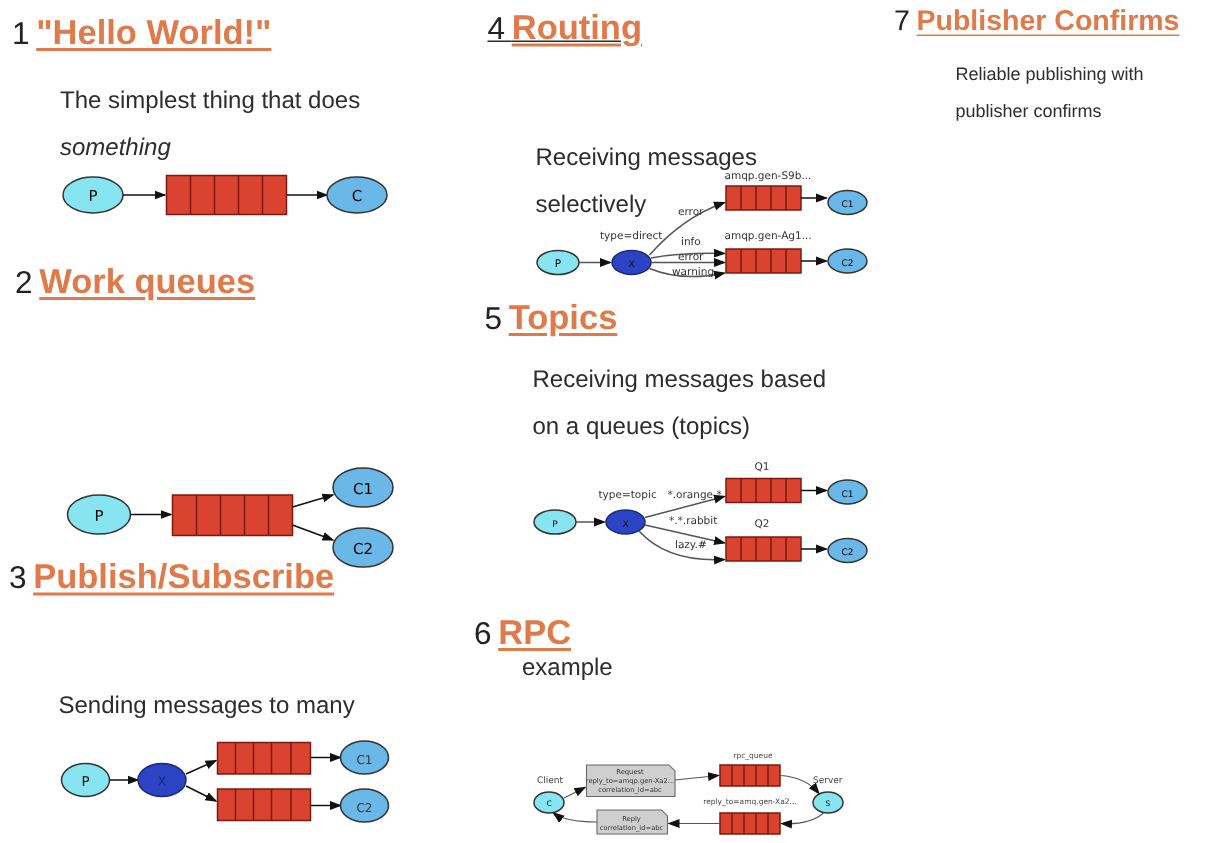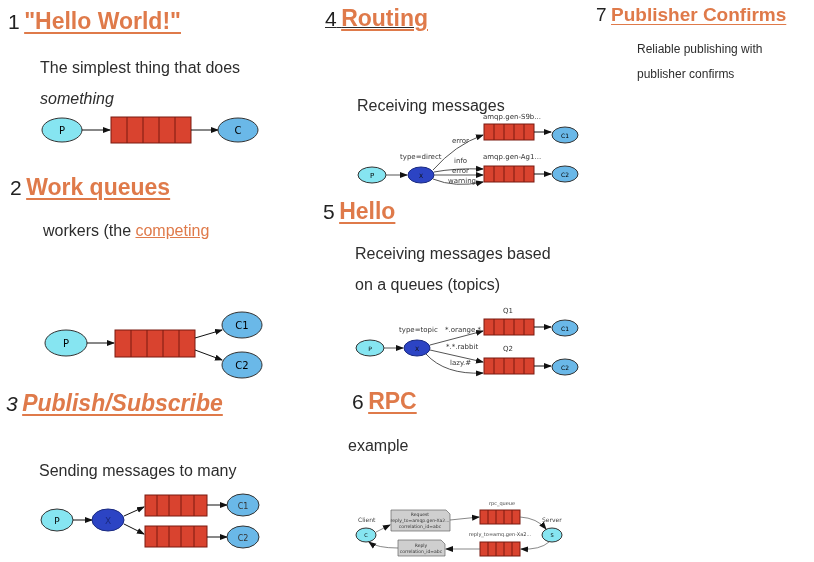--- a/index.html
+++ b/index.html
@@ -50,42 +50,41 @@
   <line x1="151" y1="18" x2="178" y2="18" stroke="#111" marker-end="url(#arr)"></line>
   <ellipse cx="198" cy="18" rx="20" ry="12" fill="#6ab8e8" stroke="#333"></ellipse>
   <text x="198" y="22" font-size="10" text-anchor="middle">C</text>
 </svg>
 
 <div class="heading" style="left:10px; top:174px;">
   <span class="num">2</span>
   <a class="title">Work queues</a>
 </div>
 <div class="desc" style="left:43px; top:215px;">
-  <div><span>workers (the </span><a class="link">competing</a></div>
 </div>
 <svg class="dg" style="left:44px; top:310px;" width="230" height="70">
   <ellipse cx="22" cy="33" rx="21" ry="13" fill="#86e5f1" stroke="#333"></ellipse>
   <text x="22" y="37" font-size="10" text-anchor="middle">P</text>
   <line x1="43" y1="33" x2="70" y2="33" stroke="#111" marker-end="url(#arr)"></line>
   <g>
     <rect x="71" y="20" width="80" height="27" fill="#d9432f" stroke="#7a1a10"></rect>
     <line x1="87" y1="20" x2="87" y2="47" stroke="#7a1a10"></line>
       <line x1="103" y1="20" x2="103" y2="47" stroke="#7a1a10"></line>
     <line x1="119" y1="20" x2="119" y2="47" stroke="#7a1a10"></line>
       <line x1="135" y1="20" x2="135" y2="47" stroke="#7a1a10"></line>
   </g>
   <line x1="151" y1="28" x2="178" y2="20" stroke="#111" marker-end="url(#arr)"></line>
   <line x1="151" y1="40" x2="178" y2="50" stroke="#111" marker-end="url(#arr)"></line>
   <ellipse cx="198" cy="15" rx="20" ry="13" fill="#6ab8e8" stroke="#333"></ellipse>
   <text x="198" y="19" font-size="10" text-anchor="middle">C1</text>
   <ellipse cx="198" cy="55" rx="20" ry="13" fill="#6ab8e8" stroke="#333"></ellipse>
   <text x="198" y="59" font-size="10" text-anchor="middle">C2</text>
 </svg>
 
-<div class="heading" style="left:6px; top:390px;font-style:italic;">
+<div class="heading" style="left:6px; top:371px;">
   <span class="num">3</span>
   <a class="title">Publish/Subscribe</a>
 </div>
 <div class="desc" style="left:39px; top:455px;">
   <div>Sending messages to many</div>
 </div>
 <svg class="dg" style="left:40px; top:492px;" width="230" height="60">
   <ellipse cx="17" cy="28" rx="16" ry="11" fill="#86e5f1" stroke="#333"></ellipse>
   <text x="17" y="32" font-size="9" text-anchor="middle">P</text>
   <line x1="33" y1="28" x2="52" y2="28" stroke="#111" marker-end="url(#arr)"></line>
@@ -114,20 +113,21 @@
   <ellipse cx="203" cy="45" rx="16" ry="11" fill="#6ab8e8" stroke="#333"></ellipse>
   <text x="203" y="49" font-size="8" fill="#333" text-anchor="middle">C2</text>
 </svg>
 
 <div class="heading" style="left:325px; top:5px;text-decoration:underline;">
   <span class="num">4</span>
   <a class="title">Routing</a>
 </div>
 <div class="desc" style="left:357px; top:46px;margin-top:44px;">
   <div>Receiving messages</div>
+  <div>selectively</div>
 </div>
 <svg class="dg" style="left:355px; top:110px;" width="230" height="80">
   <text x="128" y="9" font-size="7" fill="#333">amqp.gen-S9b...</text>
   <text x="128" y="49" font-size="7" fill="#333">amqp.gen-Ag1...</text>
   <text x="45" y="49" font-size="7" fill="#333">type=direct</text>
   <ellipse cx="17" cy="65" rx="14" ry="8" fill="#86e5f1" stroke="#333"></ellipse>
   <text x="17" y="68" font-size="7" text-anchor="middle">P</text>
   <line x1="31" y1="65" x2="52" y2="65" stroke="#555" marker-end="url(#arr)"></line>
   <ellipse cx="66" cy="65" rx="13" ry="8" fill="#2c44c4" stroke="#1a2a80"></ellipse>
   <text x="66" y="68" font-size="6" fill="#111" text-anchor="middle">X</text>
@@ -156,21 +156,21 @@
   <line x1="179" y1="22" x2="196" y2="22" stroke="#111" marker-end="url(#arr)"></line>
   <line x1="179" y1="64" x2="196" y2="64" stroke="#111" marker-end="url(#arr)"></line>
   <ellipse cx="210" cy="25" rx="13" ry="8" fill="#6ab8e8" stroke="#333"></ellipse>
   <text x="210" y="28" font-size="6" text-anchor="middle">C1</text>
   <ellipse cx="210" cy="64" rx="13" ry="8" fill="#6ab8e8" stroke="#333"></ellipse>
   <text x="210" y="67" font-size="6" text-anchor="middle">C2</text>
 </svg>
 
 <div class="heading" style="left:323px; top:198px;">
   <span class="num">5</span>
-  <a class="title">Hello</a>
+  <a class="title">Topics</a>
 </div>
 <div class="desc" style="left:355px; top:238px;">
   <div>Receiving messages based</div>
   <div>on a queues (topics)</div>
 </div>
 <svg class="dg" style="left:355px; top:305px;" width="230" height="75">
   <text x="148" y="8" font-size="7" fill="#333">Q1</text>
   <text x="148" y="46" font-size="7" fill="#333">Q2</text>
   <text x="44" y="27" font-size="7" fill="#333">type=topic</text>
   <ellipse cx="15" cy="43" rx="14" ry="8" fill="#86e5f1" stroke="#333"></ellipse>
@@ -199,21 +199,21 @@
       <line x1="169" y1="53" x2="169" y2="69" stroke="#7a1a10"></line>
   </g>
   <line x1="179" y1="22" x2="196" y2="22" stroke="#111" marker-end="url(#arr)"></line>
   <line x1="179" y1="61" x2="196" y2="61" stroke="#111" marker-end="url(#arr)"></line>
   <ellipse cx="210" cy="23" rx="13" ry="8" fill="#6ab8e8" stroke="#333"></ellipse>
   <text x="210" y="26" font-size="6" text-anchor="middle">C1</text>
   <ellipse cx="210" cy="62" rx="13" ry="8" fill="#6ab8e8" stroke="#333"></ellipse>
   <text x="210" y="65" font-size="6" text-anchor="middle">C2</text>
 </svg>
 
-<div class="heading" style="left:316px; top:388px;margin-left:36px;">
+<div class="heading" style="left:316px; top:408px;">
   <span class="num">6</span>
   <a class="title">RPC</a>
 </div>
 <div class="desc" style="left:348px; top:430px;">
   <div>example</div>
 </div>
 <svg class="dg" style="left:352px; top:498px;" width="225" height="62">
   <text x="6" y="24" font-size="6" fill="#444">Client</text>
   <ellipse cx="14" cy="37" rx="10" ry="7" fill="#86e5f1" stroke="#333"></ellipse>
   <text x="14" y="39" font-size="5" text-anchor="middle">C</text>

